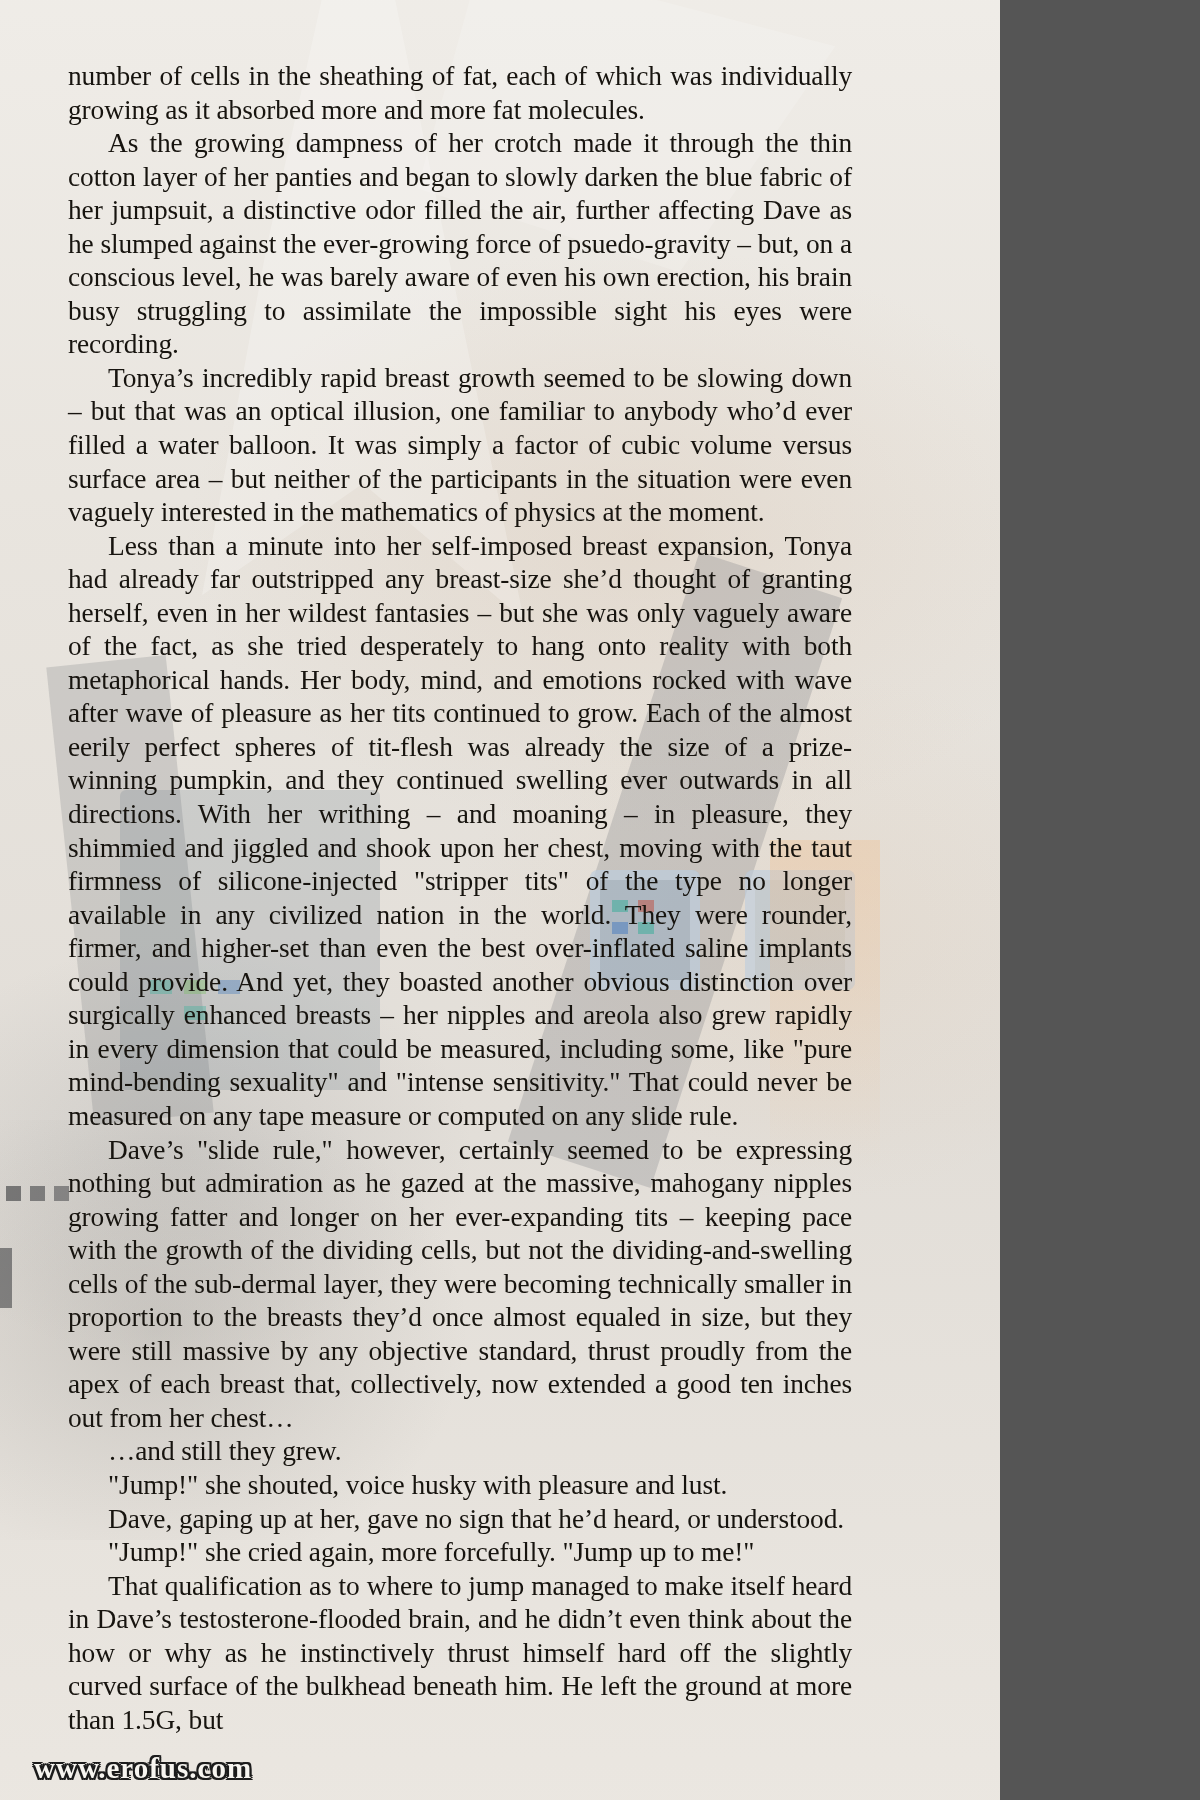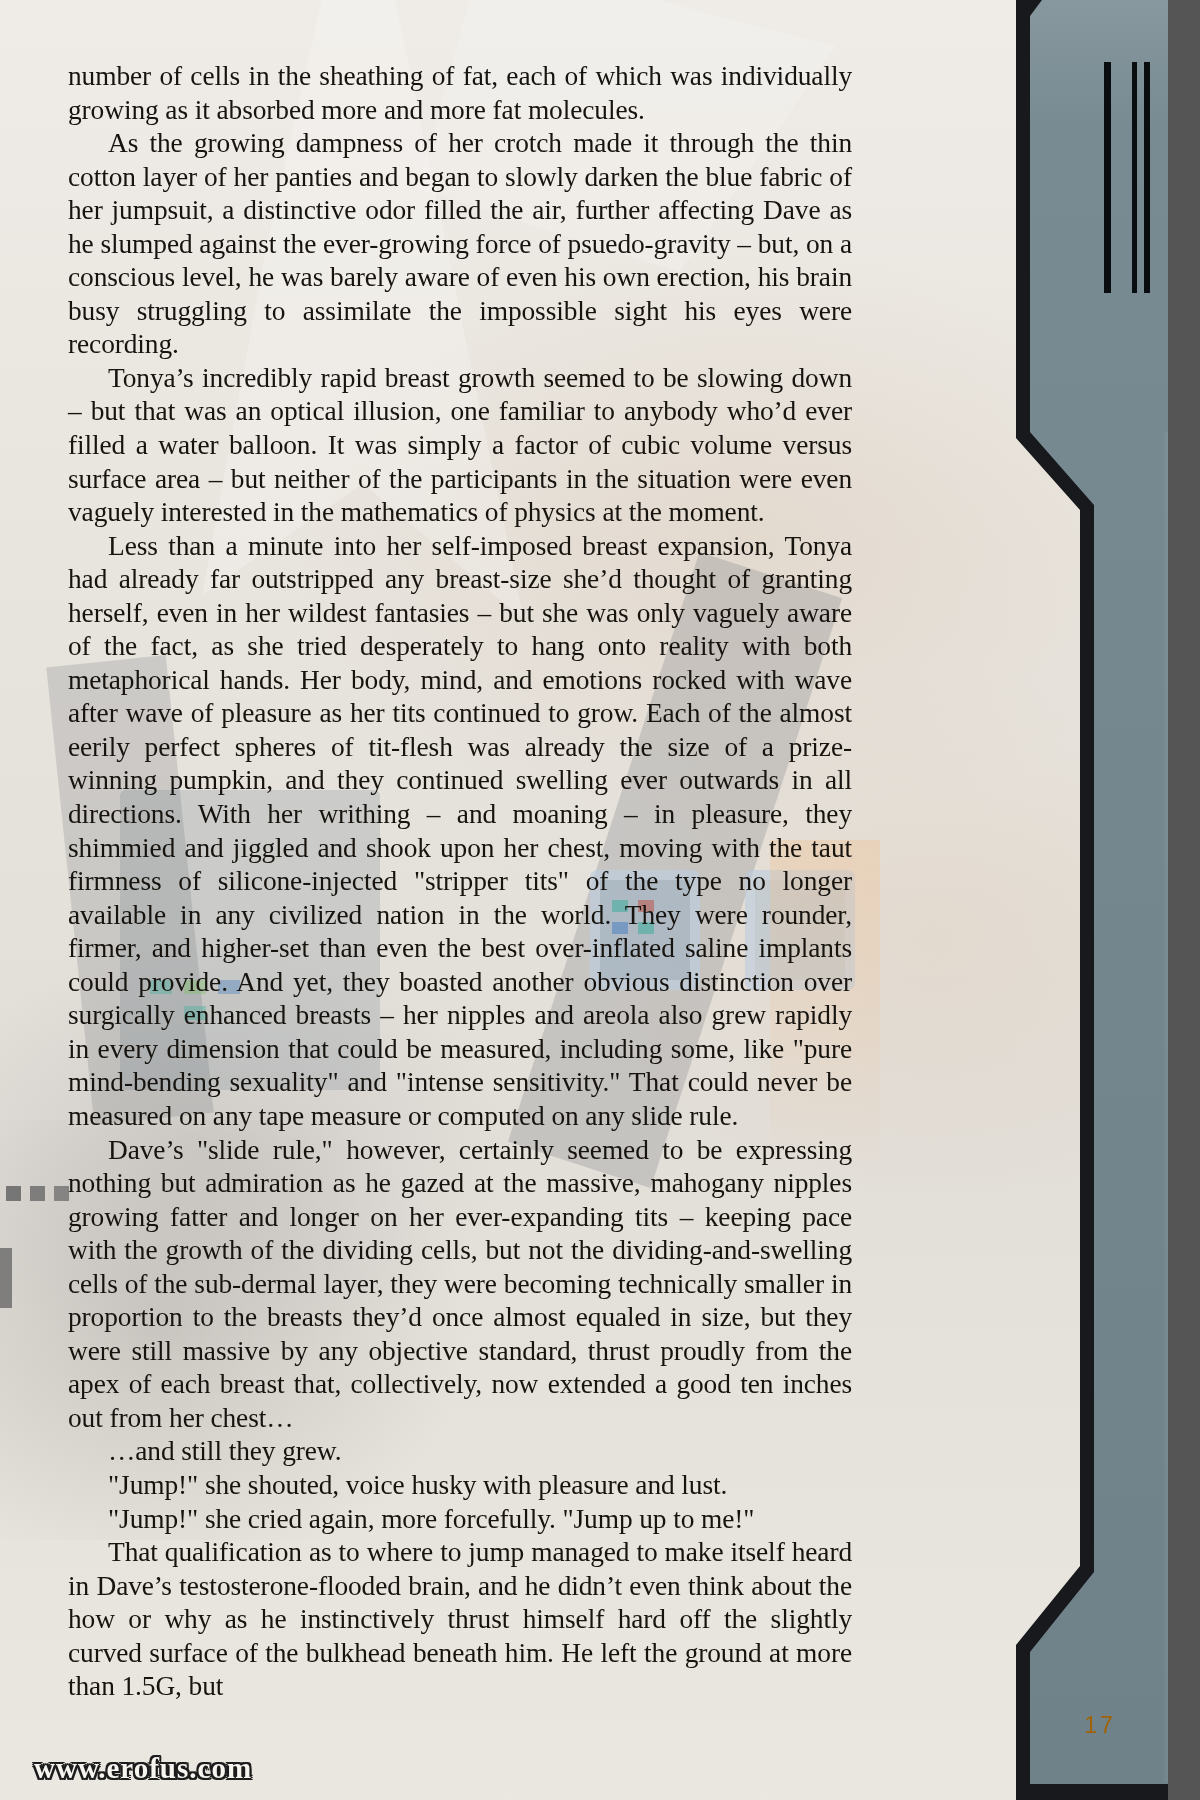--- a/index.html
+++ b/index.html
@@ -1,17 +1,17 @@
 <!DOCTYPE html>
 <html><head>
 <meta charset="utf-8">
 <style>
   html,body { margin:0; padding:0; background:#555; }
   .page {
-    position:relative; width:1168px; height:1800px; overflow:hidden;
+    position:relative; width:1000px; height:1800px; overflow:hidden;
     background:#e9e5df;
     font-family:"Liberation Serif", serif;
   }
   
   .bg { position:absolute; inset:0; z-index:0; }
   .bg div { position:absolute; }
   .bg-wash {
     inset:0;
     background:
       radial-gradient(650px 420px at 64% 30%, rgba(214,192,170,0.30), rgba(214,192,170,0) 70%),
@@ -127,20 +127,21 @@
   </div>
 
   <div class="story">
       <p>number of cells in the sheathing of fat, each of which was individually growing as it absorbed more and more fat molecules.</p>
       <p class="indent">As the growing dampness of her crotch made it through the thin cotton layer of her panties and began to slowly darken the blue fabric of her jumpsuit, a distinctive odor filled the air, further affecting Dave as he slumped against the ever-growing force of psuedo-gravity – but, on a conscious level, he was barely aware of even his own erection, his brain busy struggling to assimilate the impossible sight his eyes were recording.</p>
       <p class="indent">Tonya’s incredibly rapid breast growth seemed to be slowing down – but that was an optical illusion, one familiar to anybody who’d ever filled a water balloon. It was simply a factor of cubic volume versus surface area – but neither of the participants in the situation were even vaguely interested in the mathematics of physics at the moment.</p>
       <p class="indent">Less than a minute into her self-imposed breast expansion, Tonya had already far outstripped any breast-size she’d thought of granting herself, even in her wildest fantasies – but she was only vaguely aware of the fact, as she tried desperately to hang onto reality with both metaphorical hands. Her body, mind, and emotions rocked with wave after wave of pleasure as her tits continued to grow. Each of the almost eerily perfect spheres of tit-flesh was already the size of a prize-winning pumpkin, and they continued swelling ever outwards in all directions. With her writhing – and moaning – in pleasure, they shimmied and jiggled and shook upon her chest, moving with the taut firmness of silicone-injected "stripper tits" of the type no longer available in any civilized nation in the world. They were rounder, firmer, and higher-set than even the best over-inflated saline implants could provide. And yet, they boasted another obvious distinction over surgically enhanced breasts – her nipples and areola also grew rapidly in every dimension that could be measured, including some, like "pure mind-bending sexuality" and "intense sensitivity." That could never be measured on any tape measure or computed on any slide rule.</p>
       <p class="indent">Dave’s "slide rule," however, certainly seemed to be expressing nothing but admiration as he gazed at the massive, mahogany nipples growing fatter and longer on her ever-expanding tits – keeping pace with the growth of the dividing cells, but not the dividing-and-swelling cells of the sub-dermal layer, they were becoming technically smaller in proportion to the breasts they’d once almost equaled in size, but they were still massive by any objective standard, thrust proudly from the apex of each breast that, collectively, now extended a good ten inches out from her chest…</p>
       <p class="indent">…and still they grew.</p>
       <p class="indent">"Jump!" she shouted, voice husky with pleasure and lust.</p>
+      <p class="indent">Dave, gaping up at her, gave no sign that he’d heard, or understood.</p>
       <p class="indent">"Jump!" she cried again, more forcefully. "Jump up to me!"</p>
       <p class="indent">That qualification as to where to jump managed to make itself heard in Dave’s testosterone-flooded brain, and he didn’t even think about the how or why as he instinctively thrust himself hard off the slightly curved surface of the bulkhead beneath him. He left the ground at more than 1.5G, but</p>
     </div>
 
   <div class="panel-shadow"></div>
   <div class="panel"></div>
   <div class="panel-highlight"></div>
   <div class="bars">
     <span class="b1"></span>
     <span class="b2"></span>

